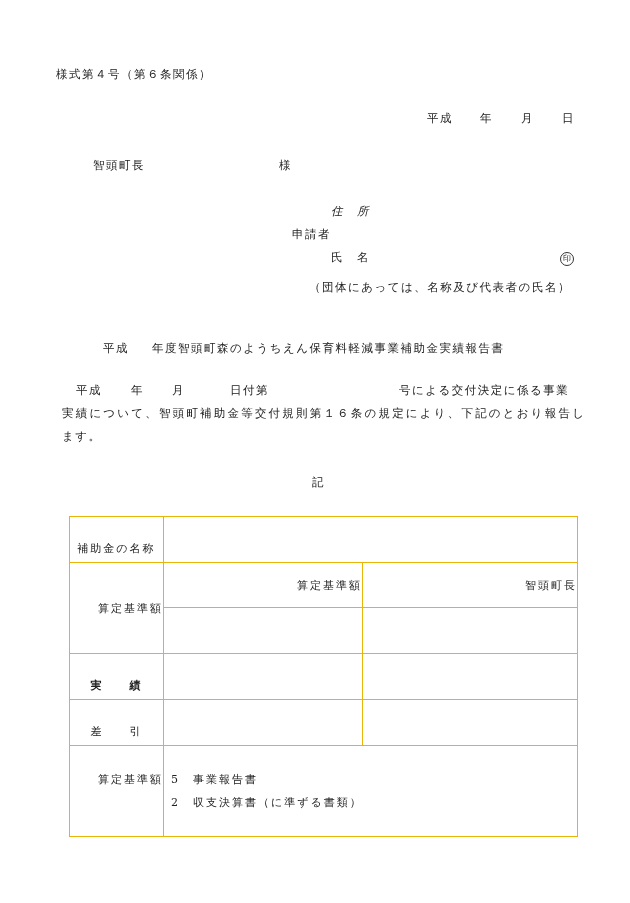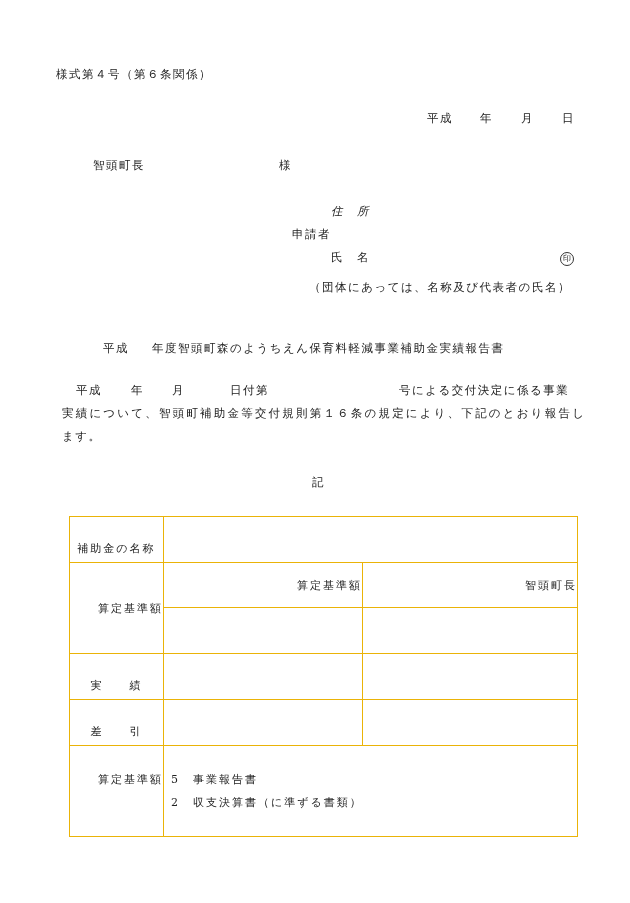--- a/index.html
+++ b/index.html
@@ -71,21 +71,21 @@
   </tr>
   <tr style="height:45px;">
     <td rowspan="2" class="hdr">算定基準額</td>
     <td class="hdr">算定基準額</td>
     <td class="hdr">智頭町長</td>
   </tr>
   <tr style="height:46px;">
     <td></td>
     <td></td>
   </tr>
-  <tr style="height:46px;">
+  <tr style="height:46px;font-weight:bold;">
     <td class="lbl">実　　績</td>
     <td></td>
     <td></td>
   </tr>
   <tr style="height:46px;">
     <td class="lbl">差　　引</td>
     <td></td>
     <td></td>
   </tr>
   <tr style="height:91px;">

